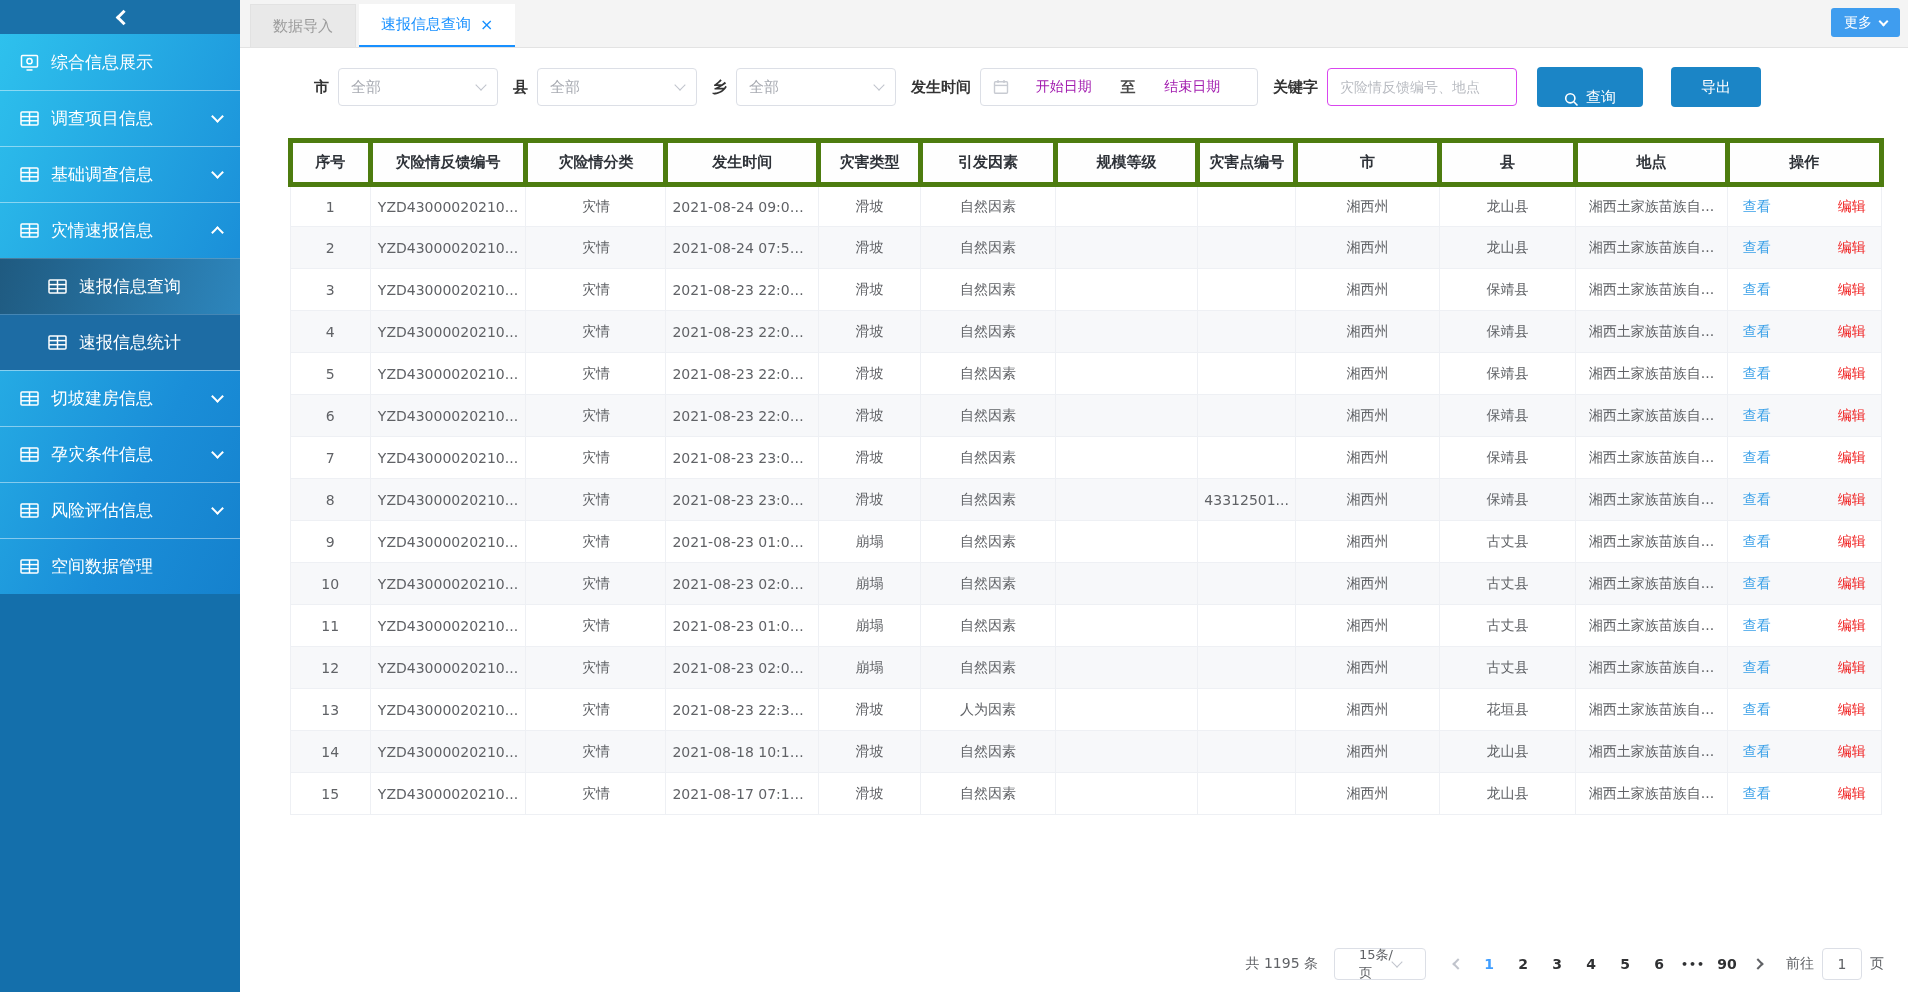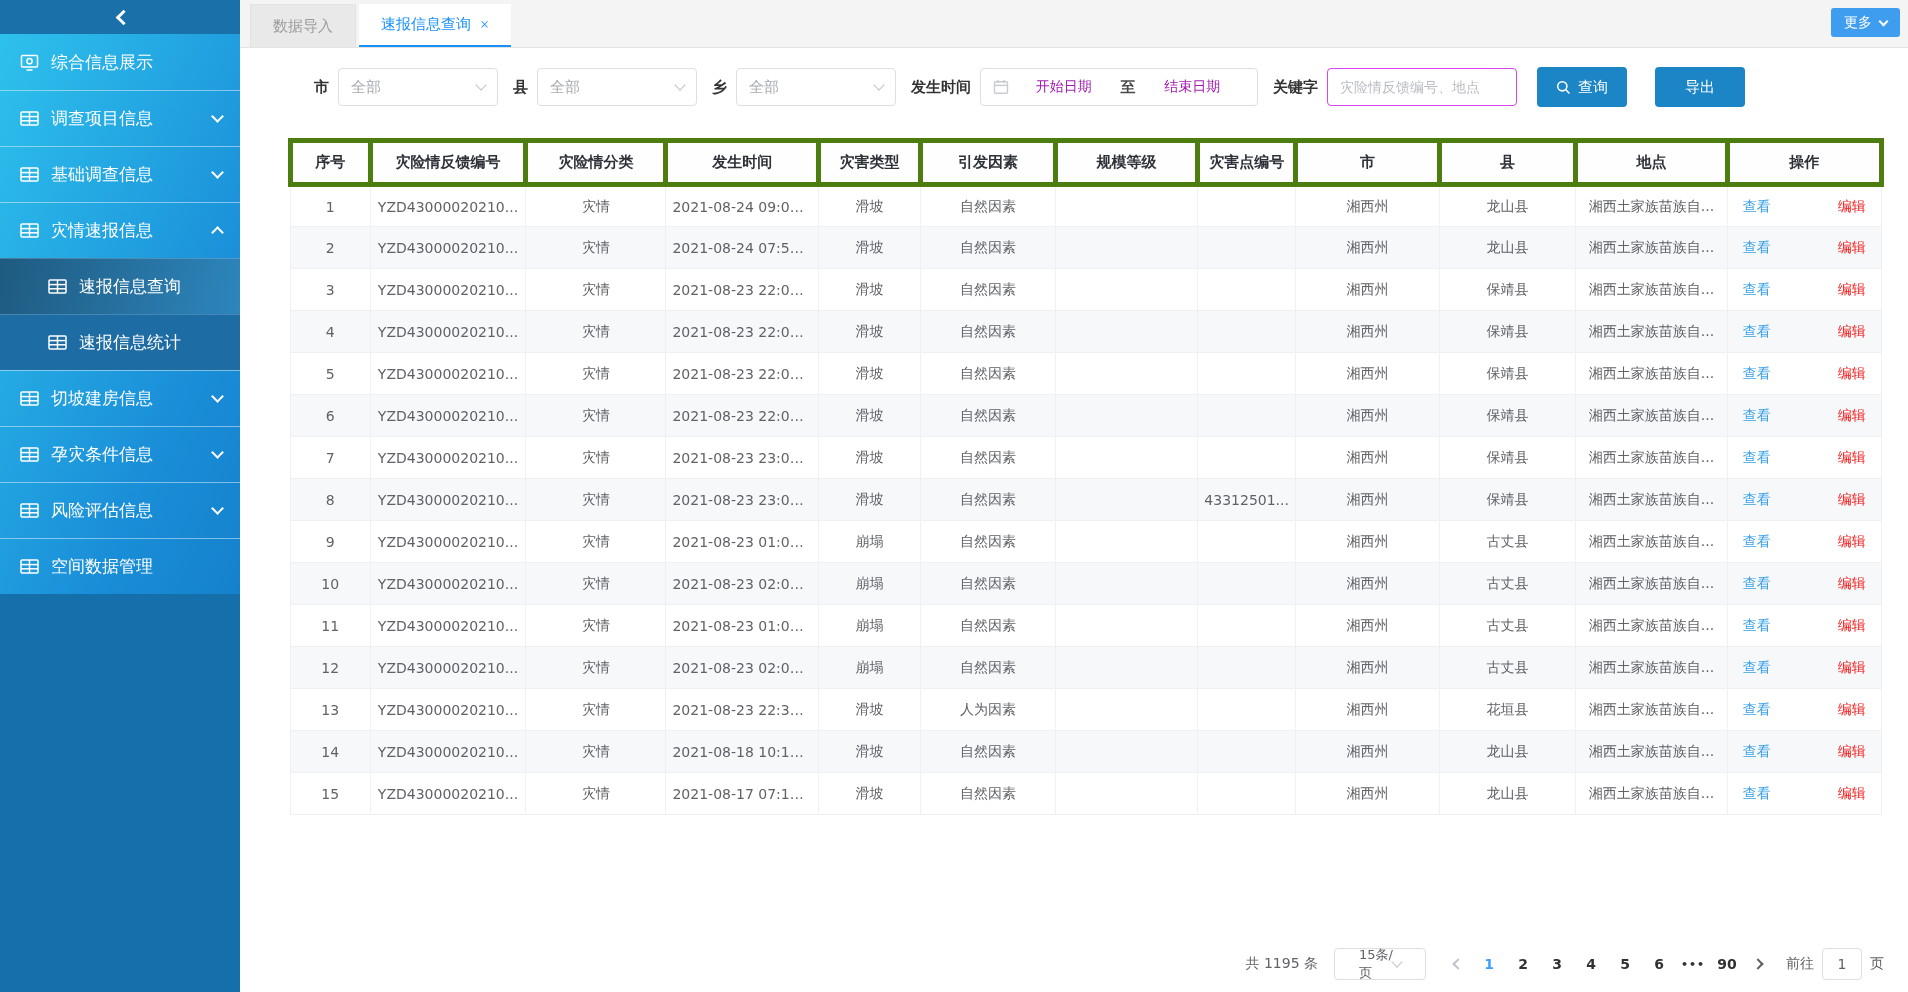--- a/index.html
+++ b/index.html
@@ -17,21 +17,21 @@
   .menu-item .mi-icon { display:flex; align-items:center; margin-right:12px; flex:0 0 auto; }
   .menu-item .mi-label { flex:1 1 auto; overflow:hidden; text-overflow:ellipsis; }
   .chev { width:9px; height:9px; border-right:2px solid #fff; border-bottom:2px solid #fff; display:inline-block; }
   .chev.down { transform:rotate(45deg); margin-top:-4px; }
   .chev.up { transform:rotate(-135deg); margin-top:4px; }
   .menu-item.sub { padding-left:48px; background:#1d6ca4; border-top:1px solid rgba(255,255,255,.18); }
   .menu-item.sub.active { background:linear-gradient(105deg,#1f5a80 0%,#2d86bd 100%); }
 
   
   .topbar { position:absolute; left:240px; top:0; right:0; height:48px; background:#f4f4f4; border-bottom:1px solid #e3e3e3; display:flex; align-items:flex-end; }
-  .tabs { display:flex; align-items:flex-end; margin-left:10px; gap:3px; height:100%;font-family:Liberation Serif, serif; }
+  .tabs { display:flex; align-items:flex-end; margin-left:10px; gap:3px; height:100%; }
   .tab { height:43px; display:flex; align-items:center; justify-content:center; gap:9px; padding:0 22px; font-size:15px; cursor:pointer; }
   .tab.inactive { background:#e9e9e9; color:#9c9c9c; border:1px solid #e2e2e2; border-bottom:none; }
   .tab.active { background:#fff; color:#1890ff; border-bottom:2px solid #1890ff; }
   .tab .close-x { font-size:16px; line-height:1; color:#1890ff; }
   .more-btn { position:absolute; right:8px; top:8px; height:29px; padding:0 13px; background:#3f9def; color:#fff; border:none; border-radius:3px; font-size:14px; display:flex; align-items:center; gap:8px; cursor:pointer; font-family:inherit; }
   .more-btn .chev { width:7px; height:7px; margin-top:-3px; }
 
   
   .content { position:absolute; left:240px; top:48px; right:0; bottom:0; background:#fff; }
 
@@ -40,21 +40,21 @@
   .select { width:160px; height:38px; border:1px solid #dcdfe6; border-radius:4px; background:#fff; display:flex; align-items:center; padding:0 12px; margin-right:15px; cursor:pointer; }
   .select .sel-val { flex:1; font-size:15px; color:#a8abb2; }
   .gchev { width:8px; height:8px; border-right:1.6px solid #c0c4cc; border-bottom:1.6px solid #c0c4cc; transform:rotate(45deg); margin-top:-4px; }
   .date-range { width:278px; height:38px; border:1px solid #dcdfe6; border-radius:4px; display:flex; align-items:center; padding:0 12px; margin-right:15px; cursor:pointer; background:#fff; }
   .date-range .ph { flex:1; text-align:center; font-size:14px; color:#a21caf; }
   .date-range .sep { font-size:15px; font-weight:600; color:#4a4a4a; padding:0 4px; }
   .cal-icon { display:flex; margin-right:2px; }
   .kw-input { width:190px; height:38px; border:1px solid #d946ef; border-radius:4px; padding:0 12px; font-size:14px; color:#0369a1; font-family:inherit; outline:none; }
   .kw-input::placeholder { color:#b9bcc2; }
   .btn { height:40px; border:none; border-radius:4px; background:#1b85c6; color:#fff; font-size:15px; display:flex; align-items:center; justify-content:center; gap:7px; cursor:pointer; font-family:inherit; }
-  .btn.search { width:90px; margin-left:20px; }
+  .btn.search { width:106px; margin-left:20px;align-items:flex-end; }
   .btn.export { width:90px; margin-left:28px; }
 
   
   .table-wrap { margin:28px 24px 0 48px; }
   table { width:100%; border-collapse:collapse; table-layout:fixed; }
   th { height:44px; font-size:15px; font-weight:bold; color:#2e3238; background:#fefefe; border:5px solid #4d7c0f; text-align:center; padding:0 4px; }
   td { height:42px; font-size:14px; color:#606266; border:1px solid #eef0f4; text-align:center; padding:0 6px; white-space:nowrap; overflow:hidden; text-overflow:ellipsis; }
   tbody tr:nth-child(even) { background:#f7f8fa; }
   .op-link { text-decoration:none; font-size:14px; cursor:pointer; }
   .op-link.view { color:#3aa0e8; margin-right:20px;font-family:Liberation Serif, serif; }

